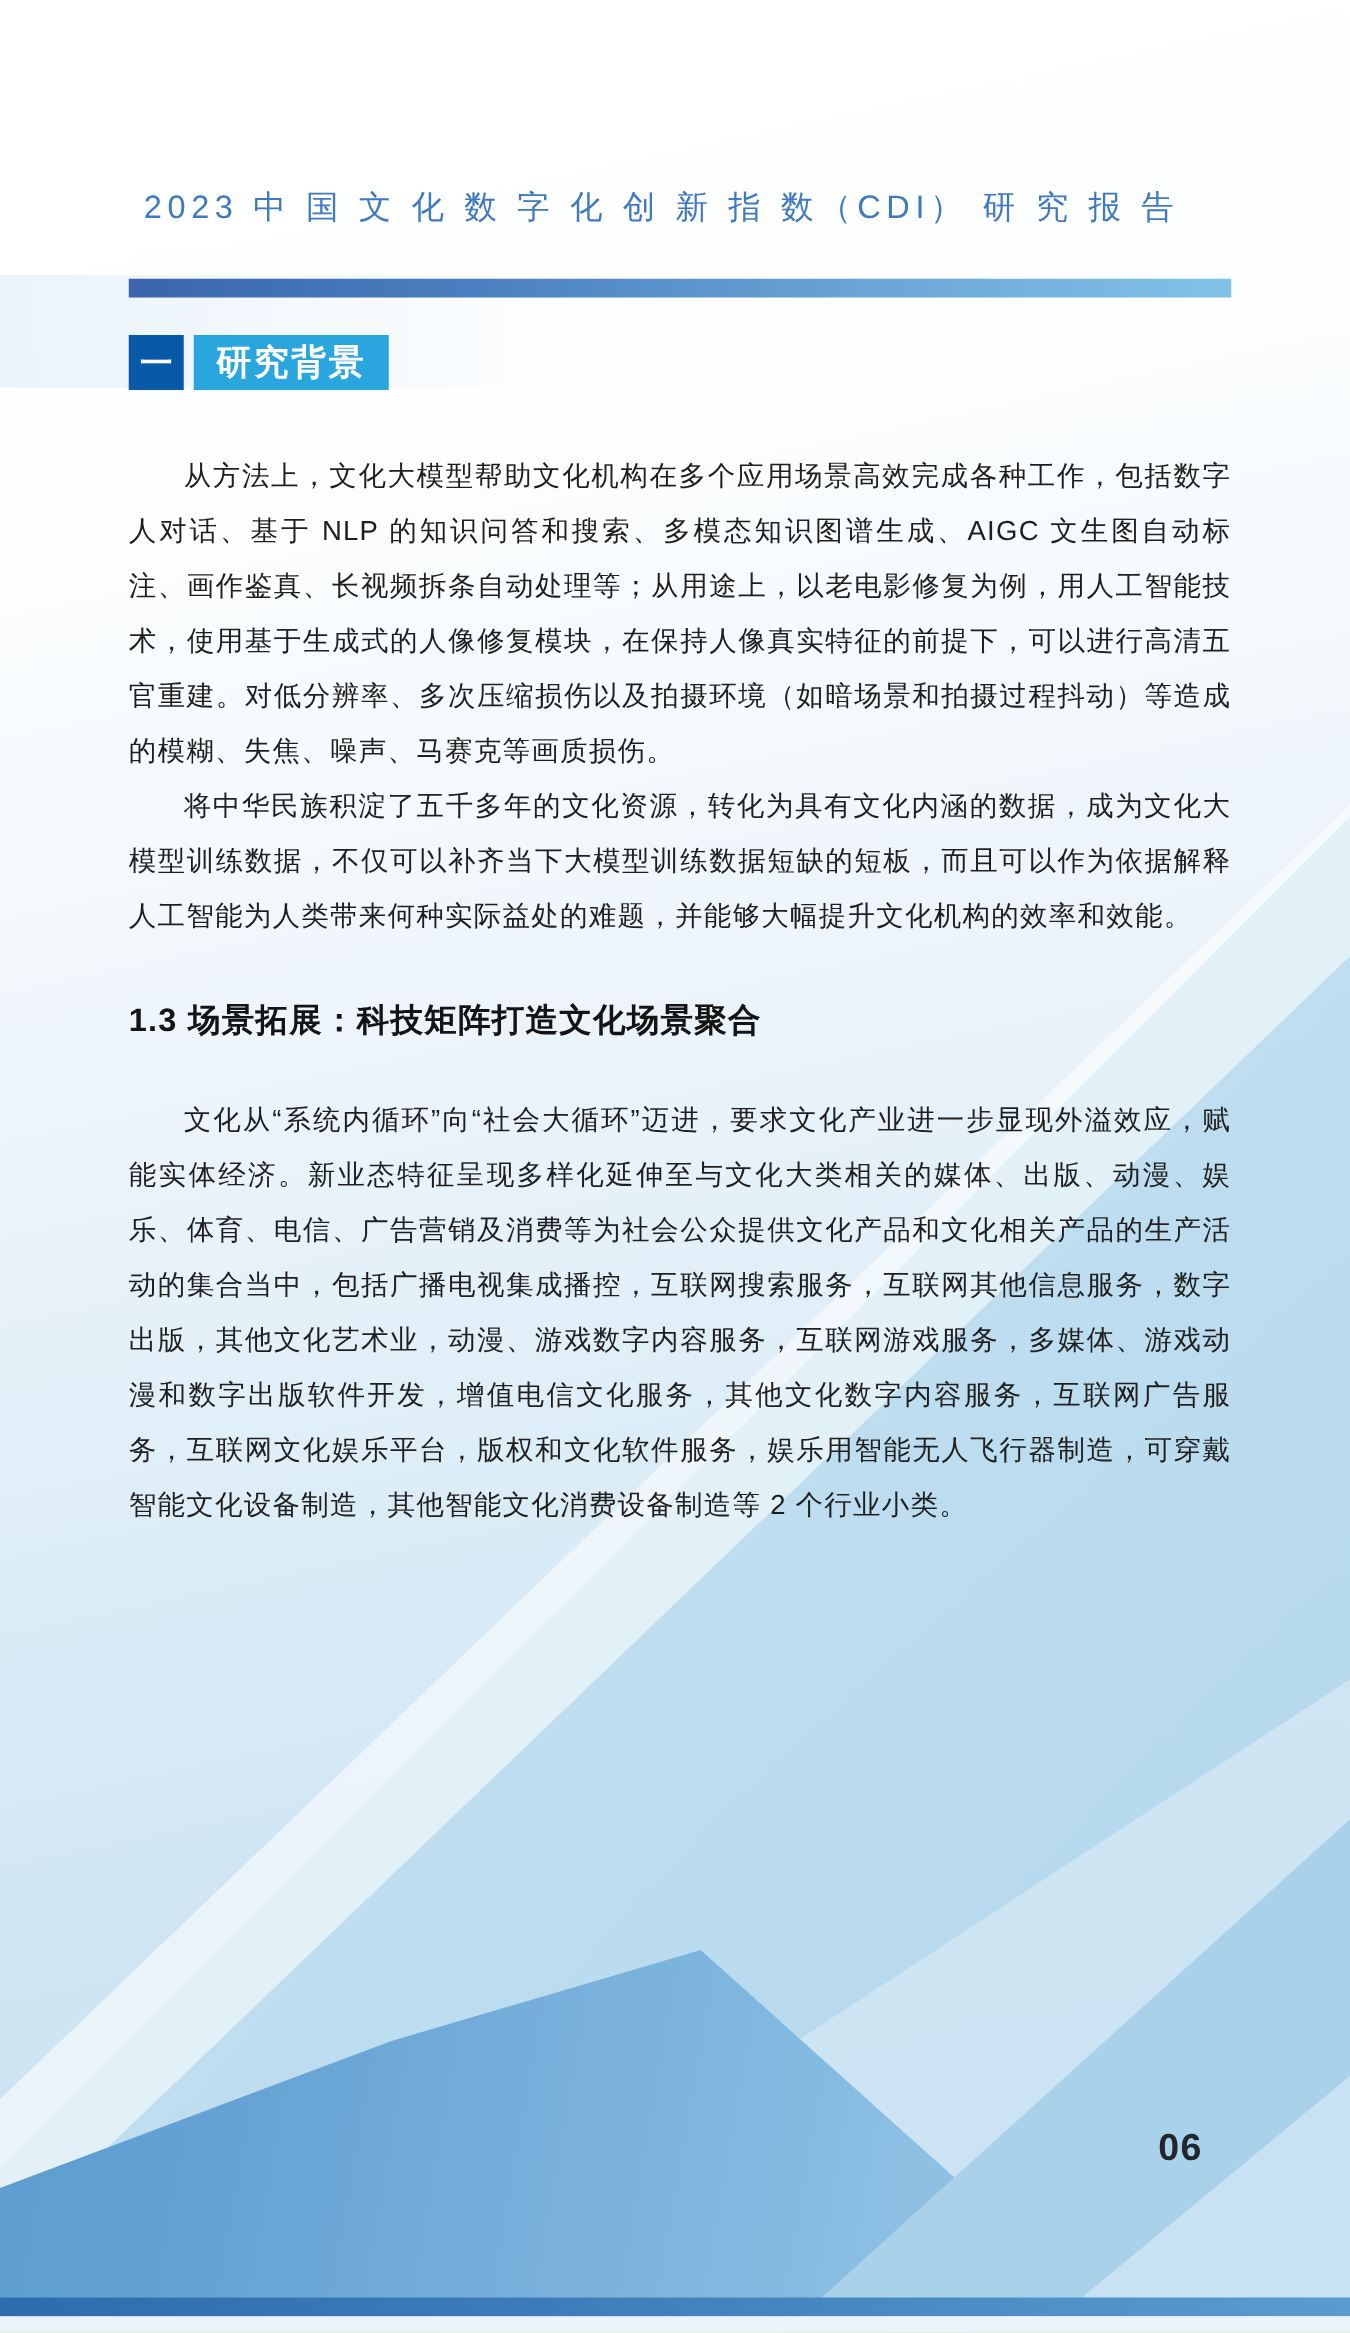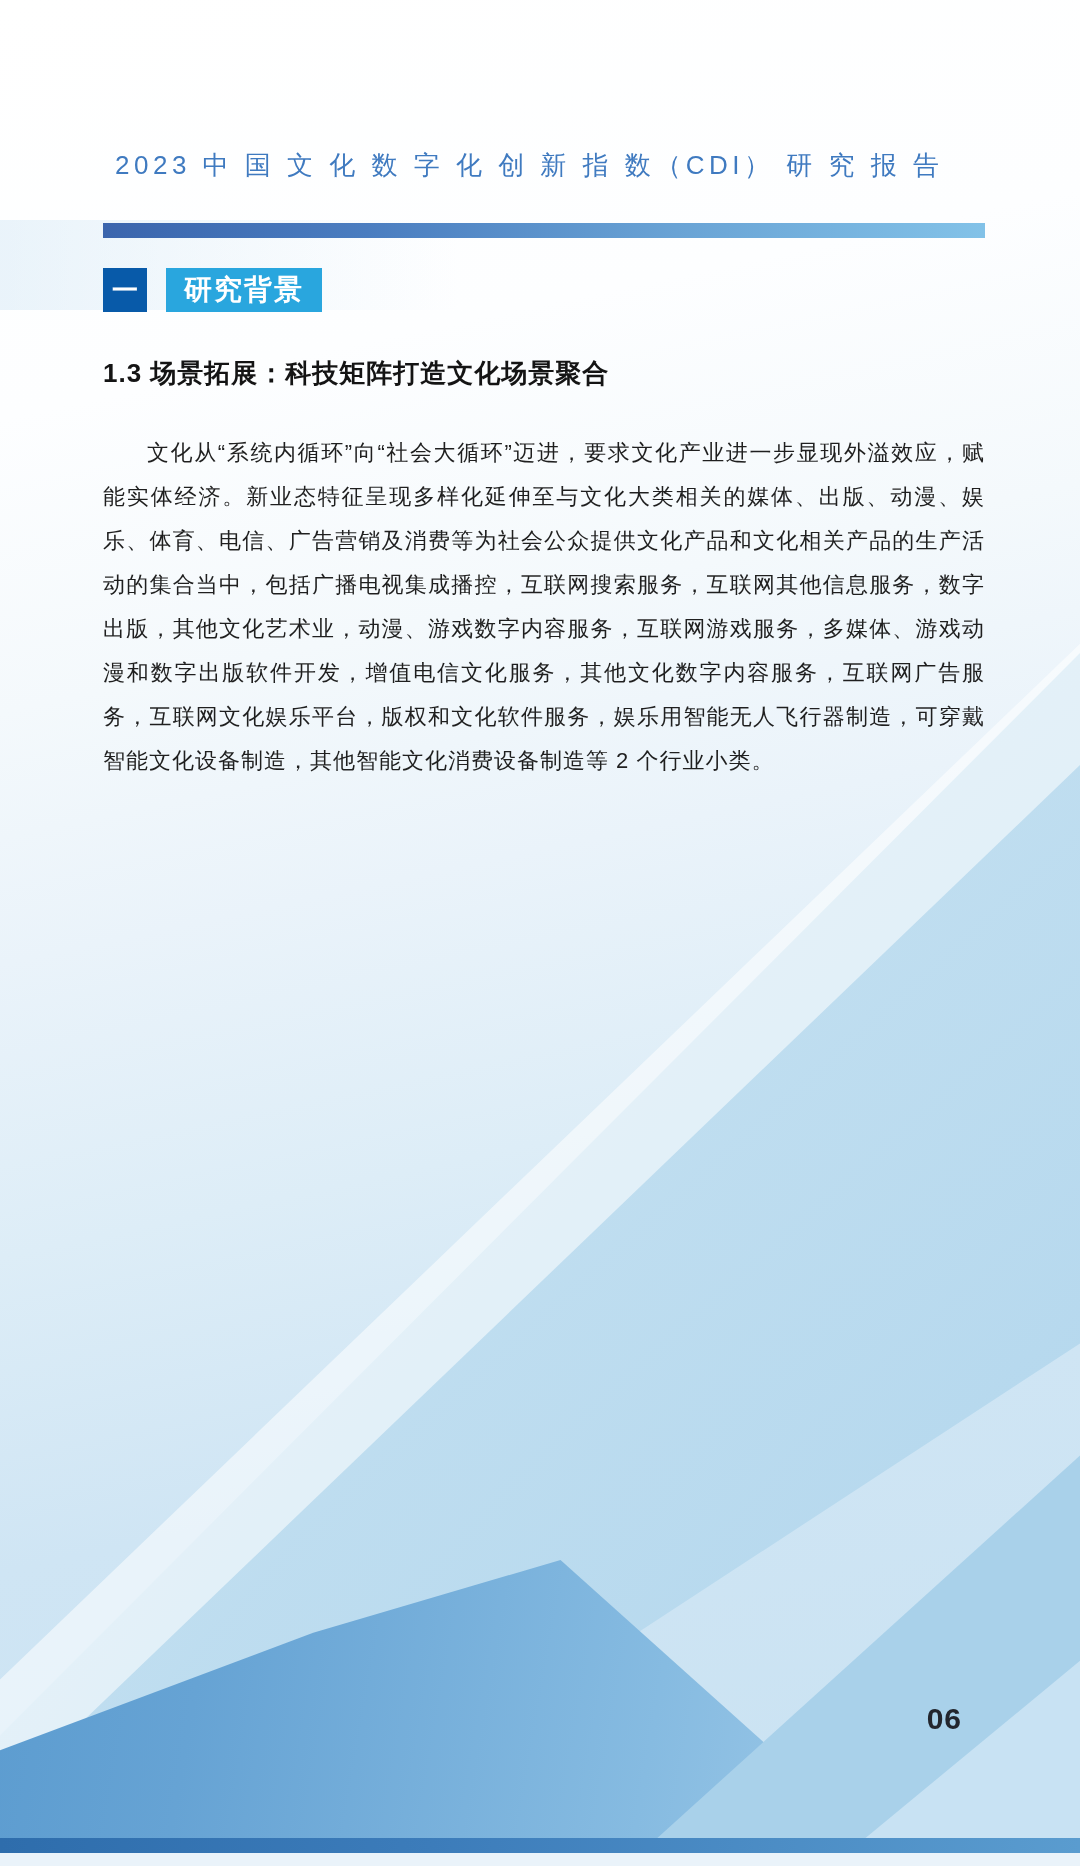--- a/index.html
+++ b/index.html
@@ -76,21 +76,21 @@
     align-items:stretch;
     height:44px;
   }
   .badge-square{
     width:44px;height:44px;
     background:#085aa9;
     display:flex;align-items:center;justify-content:center;
     color:#ffffff;font-weight:bold;font-size:26px;
   }
   .badge-label{
-    margin-left:19px;
+    margin-left:8px;
     background:#29a6de;
     color:#ffffff;
     font-weight:bold;
     font-size:28px;
     letter-spacing:2px;
     display:flex;align-items:center;
     padding:0 18px;
   }
   .para{
     margin:0;
@@ -142,21 +142,23 @@
 
     <div class="badge-row">
       <div class="badge-square">
         <span>一</span>
       </div>
       <div class="badge-label">
         <span>研究背景</span>
       </div>
     </div>
 
+    <p class="para first">从方法上，文化大模型帮助文化机构在多个应用场景高效完成各种工作，包括数字人对话、基于 NLP 的知识问答和搜索、多模态知识图谱生成、AIGC 文生图自动标注、画作鉴真、长视频拆条自动处理等；从用途上，以老电影修复为例，用人工智能技术，使用基于生成式的人像修复模块，在保持人像真实特征的前提下，可以进行高清五官重建。对低分辨率、多次压缩损伤以及拍摄环境（如暗场景和拍摄过程抖动）等造成的模糊、失焦、噪声、马赛克等画质损伤。</p>
 
+    <p class="para">将中华民族积淀了五千多年的文化资源，转化为具有文化内涵的数据，成为文化大模型训练数据，不仅可以补齐当下大模型训练数据短缺的短板，而且可以作为依据解释人工智能为人类带来何种实际益处的难题，并能够大幅提升文化机构的效率和效能。</p>
 
     <h2 class="subhead">1.3 场景拓展：科技矩阵打造文化场景聚合</h2>
 
     <p class="para">文化从“系统内循环”向“社会大循环”迈进，要求文化产业进一步显现外溢效应，赋能实体经济。新业态特征呈现多样化延伸至与文化大类相关的媒体、出版、动漫、娱乐、体育、电信、广告营销及消费等为社会公众提供文化产品和文化相关产品的生产活动的集合当中，包括广播电视集成播控，互联网搜索服务，互联网其他信息服务，数字出版，其他文化艺术业，动漫、游戏数字内容服务，互联网游戏服务，多媒体、游戏动漫和数字出版软件开发，增值电信文化服务，其他文化数字内容服务，互联网广告服务，互联网文化娱乐平台，版权和文化软件服务，娱乐用智能无人飞行器制造，可穿戴智能文化设备制造，其他智能文化消费设备制造等 2 个行业小类。</p>
 
 
   </div>
 
   <div class="page-number">06</div>
 

